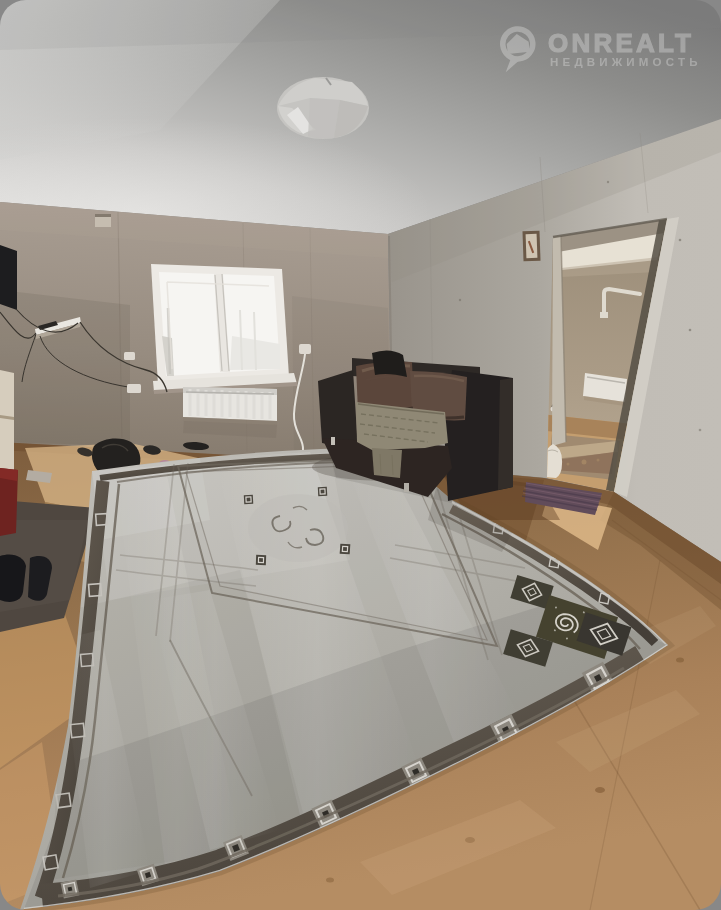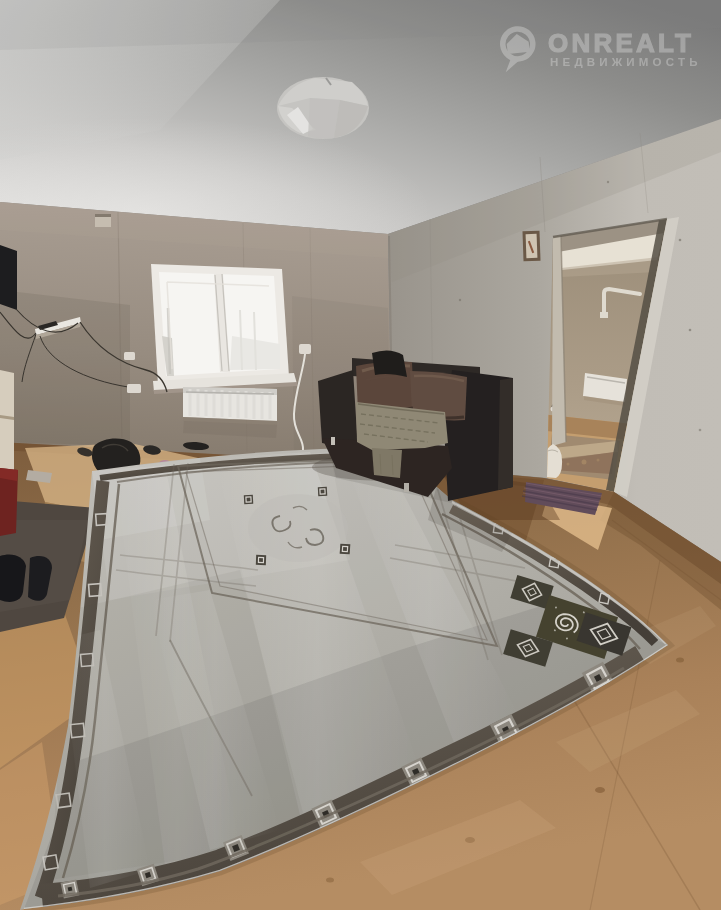--- a/index.html
+++ b/index.html
@@ -1,16 +1,16 @@
 <!DOCTYPE html>
 <html><head>
 <meta charset="utf-8">
 <style>
   html,body{margin:0;padding:0;background:#888;}
-  #scene{position:relative;width:721px;height:910px;overflow:hidden;font-family:"Liberation Sans",sans-serif;}
+  #scene{position:relative;width:721px;height:910px;overflow:hidden;font-family:"Liberation Sans",sans-serif;border-radius:26px;}
   #scene svg{filter:blur(0.5px);}
 </style>
 </head>
 <body>
 <div id="scene">
 <svg width="721" height="910" viewBox="0 0 721 910">
 <defs>
   <linearGradient id="ceil" x1="0" y1="1" x2="0.88" y2="0">
     <stop offset="0" stop-color="#e2e1df"></stop>
     <stop offset="0.3" stop-color="#c8c7c5"></stop>

